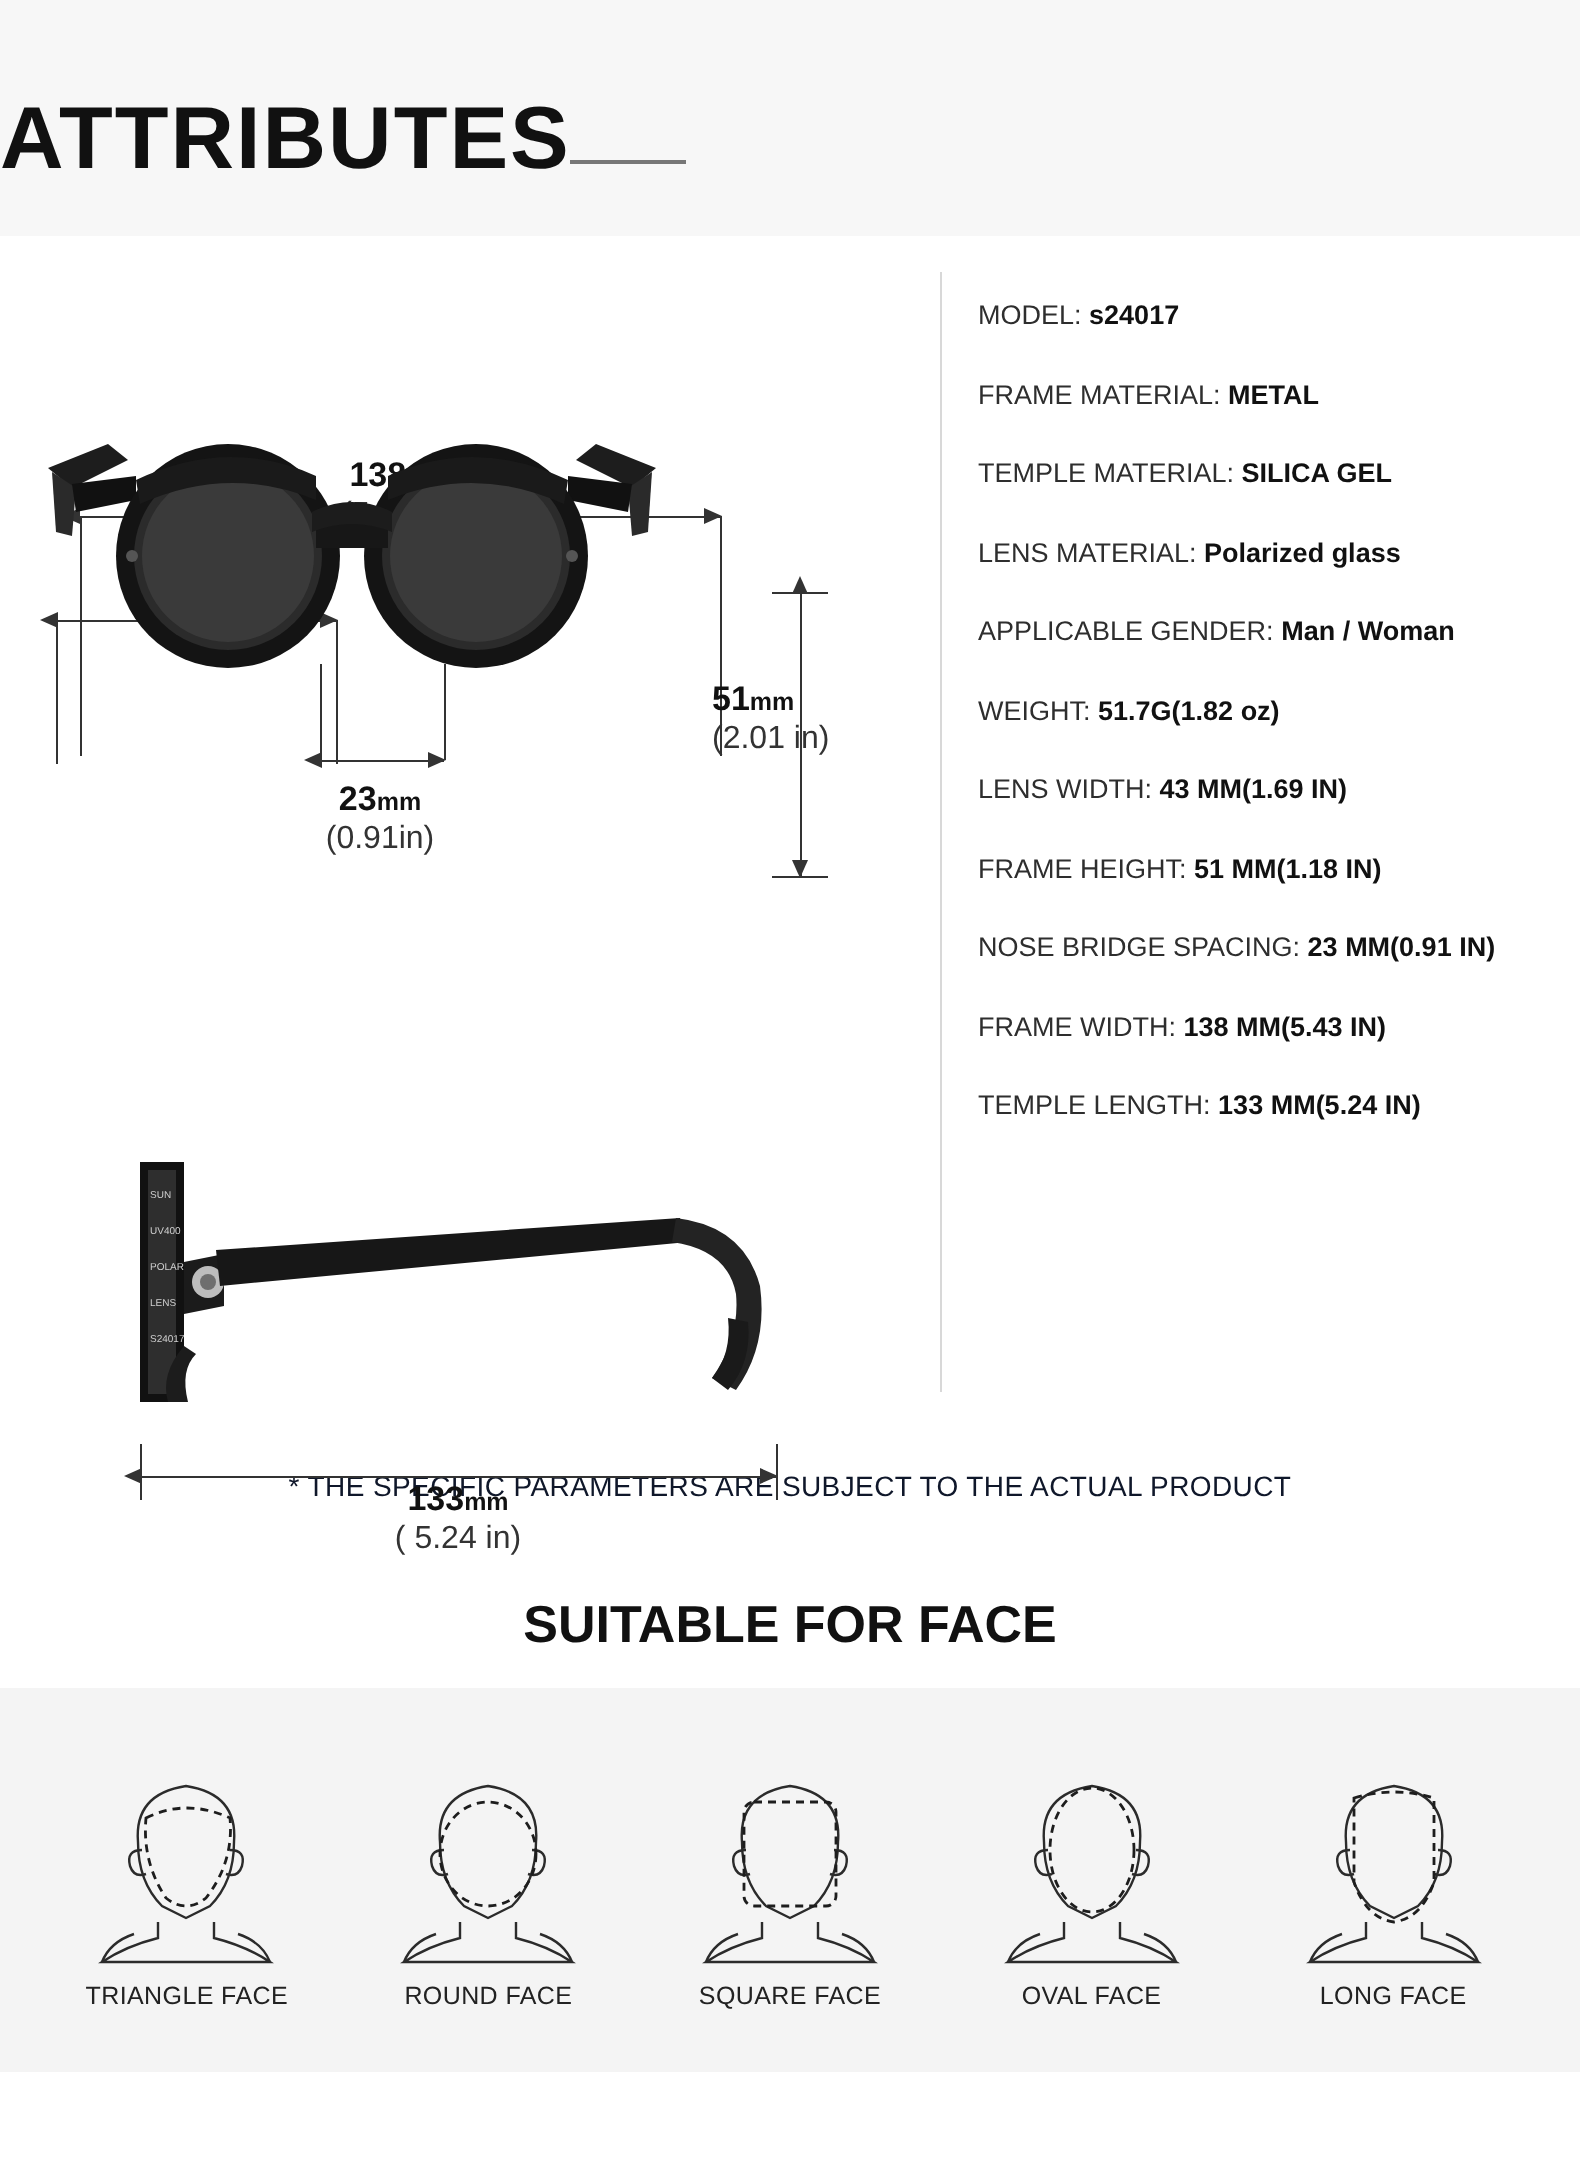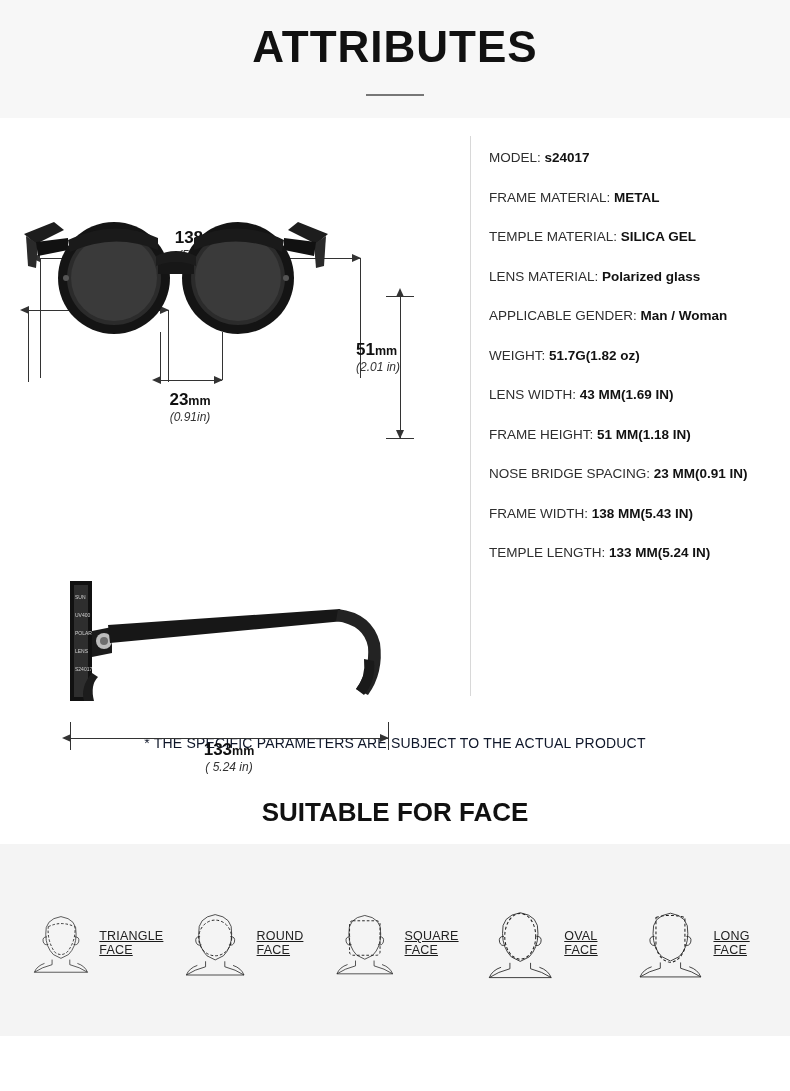--- a/index.html
+++ b/index.html
@@ -19,21 +19,20 @@
     width: 790px;
     height: 1091px;
     position: relative;
   }
 
   
   .header {
     height: 118px;
     background: #f7f7f7;
     display: flex;
-    flex-direction: column;
     align-items: center;
     justify-content: flex-start;
     padding-top: 22px;
     box-sizing: border-box;
   }
   .header h1 {
     margin: 0;
     font-size: 44px;
     font-weight: bold;
     letter-spacing: 1px;
@@ -134,26 +133,25 @@
   }
   .dim-label .num {
     font-size: 17px;
     font-weight: bold;
   }
   .dim-label .unit {
     font-size: 12.5px;
     font-weight: bold;
   }
   .dim-label .sub {
-    font-size: 12px;
+    font-size: 16px;
     font-weight: normal;
     color: #333;
     display: block;
     margin-top: 1px;
-    font-style: italic;
   }
 
   
   .glasses-front {
     position: absolute;
     left: 6px;
     top: 98px;
     width: 340px;
     height: 135px;
   }
@@ -190,23 +188,22 @@
     height: 192px;
     display: flex;
     align-items: center;
     justify-content: space-around;
     padding: 0 18px;
     box-sizing: border-box;
   }
   .face-item {
     width: 140px;
     display: flex;
-    flex-direction: row;
+    flex-direction: column;
     align-items: center;
-    text-decoration: underline;
   }
   .face-caption {
     font-size: 12.5px;
     color: #222;
     margin-top: 6px;
     letter-spacing: 0.2px;
   }
 </style>
 </head>
 <body>

